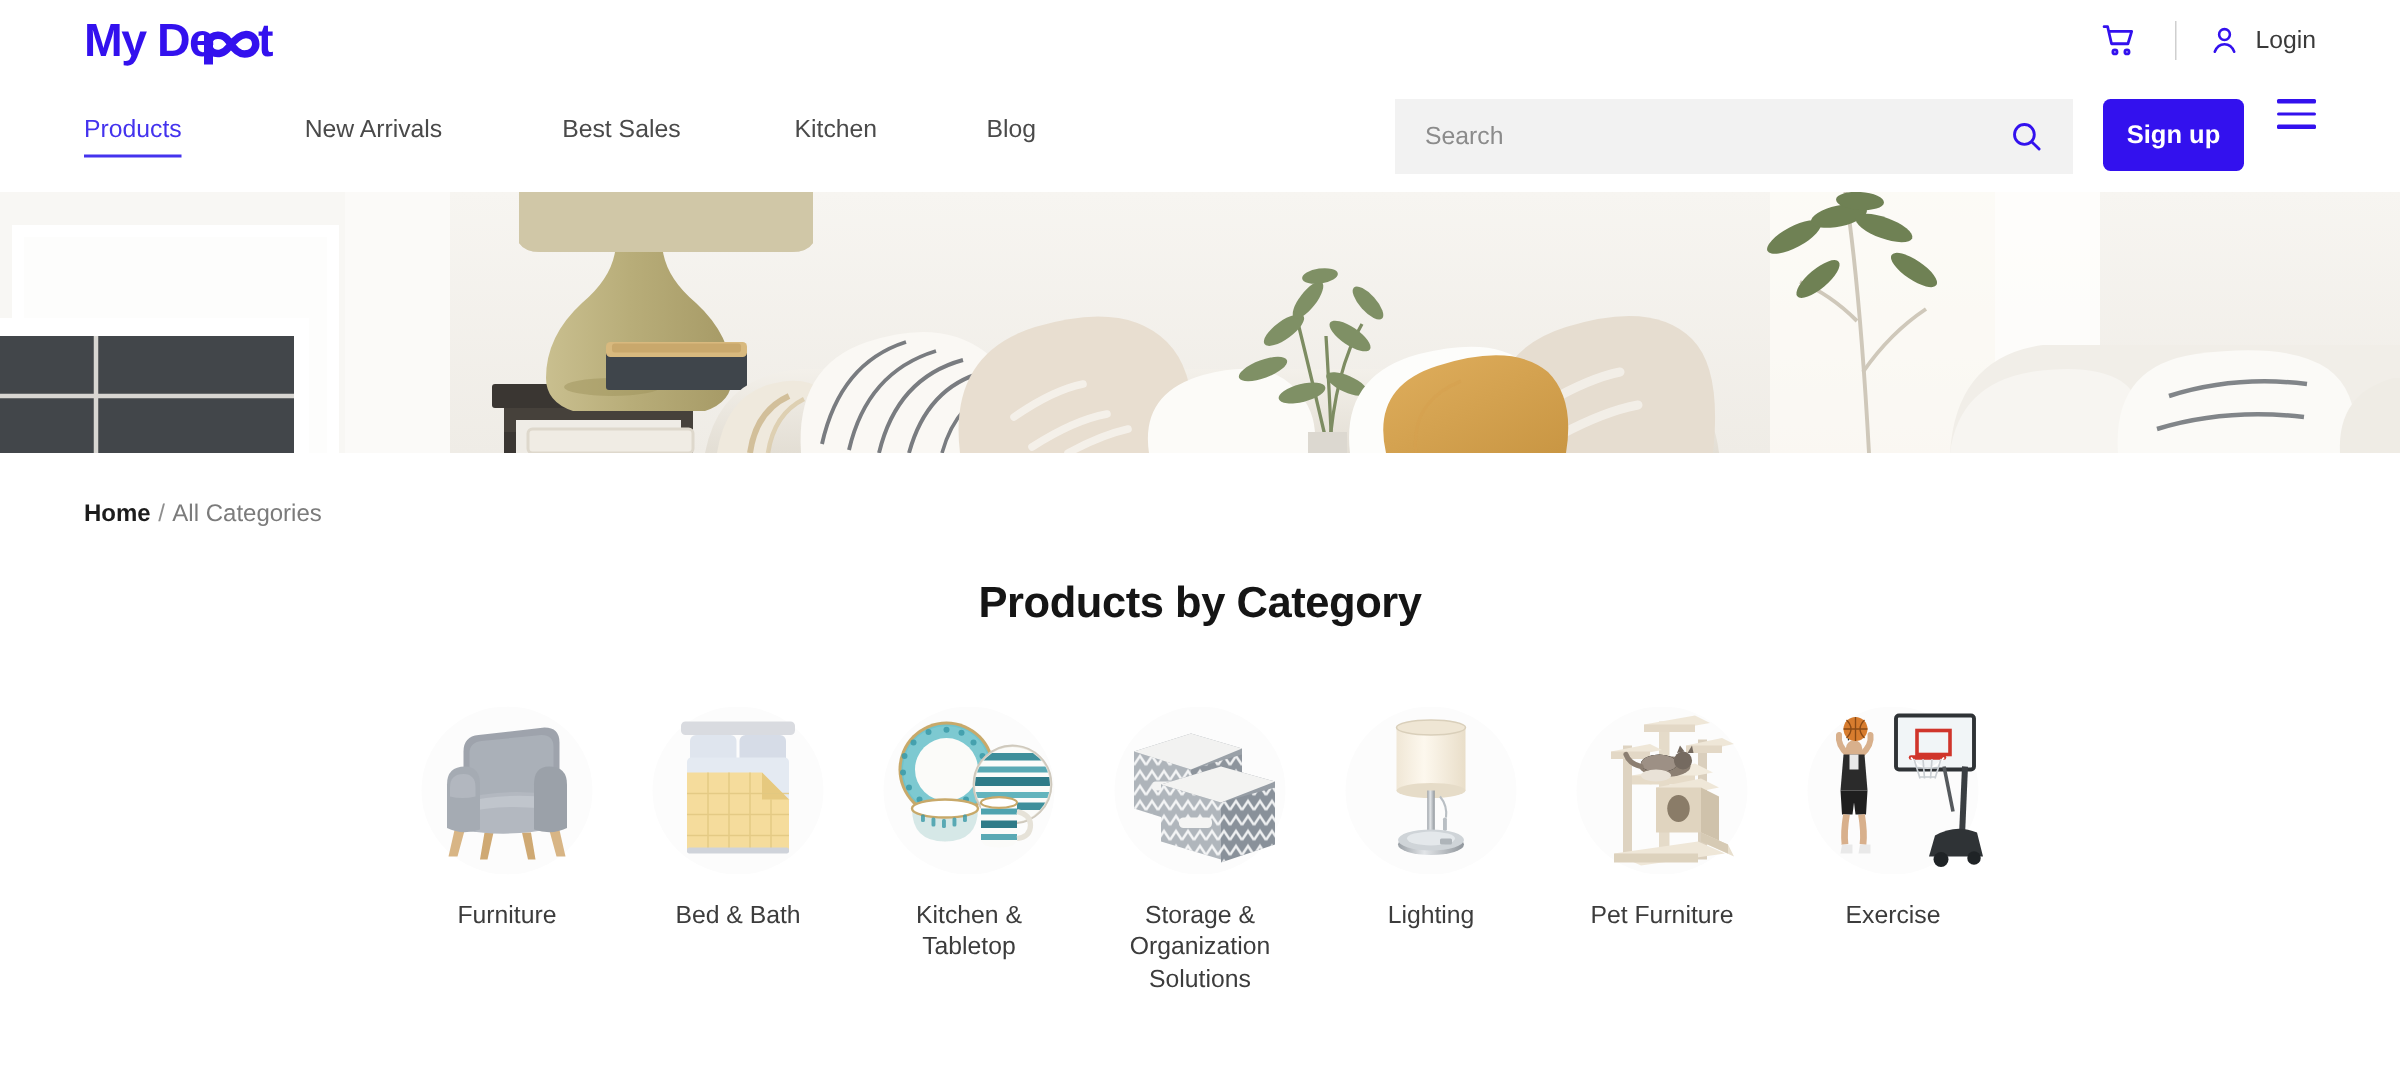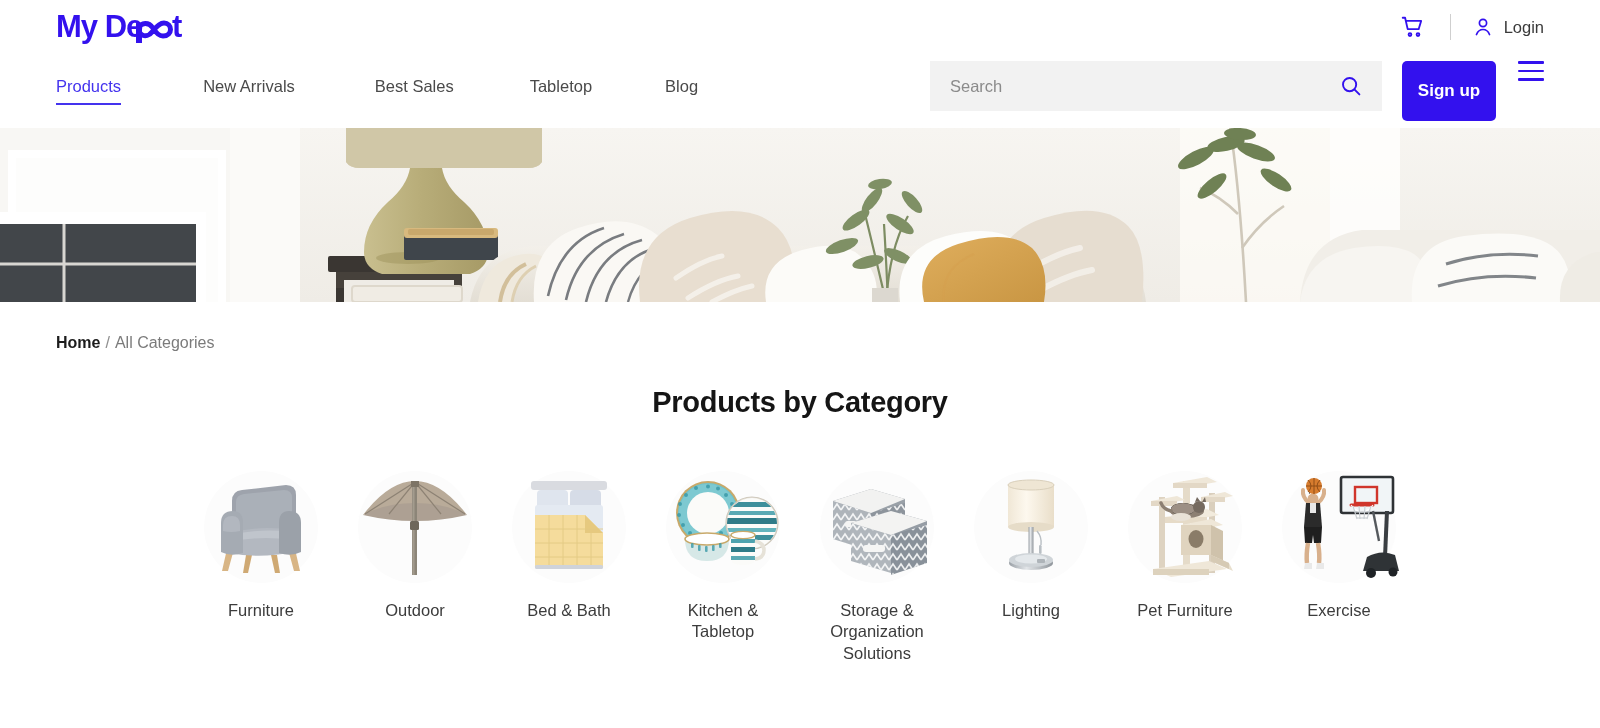--- a/index.html
+++ b/index.html
@@ -122,21 +122,21 @@
   }
   .signup-btn {
     margin-left: 20px;
     background: #3311ee;
     color: #ffffff;
     font-size: 17px;
     font-weight: bold;
     border: none;
     border-radius: 5px;
     width: 94px;
-    height: 60px;
+    height: 48px;
     cursor: pointer;
     font-family: "Liberation Sans", sans-serif;
   }
   .hamburger {
     margin-left: 22px;
     width: 26px;
     height: 20px;
     display: flex;
     flex-direction: column;
     justify-content: space-between;
@@ -250,21 +250,21 @@
     </div>
   </div>
 </div>
 
 <div class="navrow">
 
   <div class="navlinks">
     <div class="navlink active">Products</div>
     <div class="navlink">New Arrivals</div>
     <div class="navlink">Best Sales</div>
-    <div class="navlink">Tabletop</div>
+    <div class="navlink">Kitchen</div>
     <div class="navlink">Blog</div>
   </div>
 
   <div class="nav-right">
     <div class="searchbox">
       <input type="text" placeholder="Search" style="">
       <div class="search-icon-btn">
         <svg width="24" height="24" viewBox="0 0 24 24" fill="none" stroke="#3311ee" stroke-width="1.9" stroke-linecap="round">
           <circle cx="10.6" cy="10.6" r="6.6"></circle>
           <path d="M15.6 15.6 L20.4 20.4"></path>
@@ -444,43 +444,20 @@
         <path d="M30 64 q30 -7 60 -3 l0 8 q-30 -5 -60 2 z" fill="#c0c5cc"></path>
 
         <path d="M20 52 q0 -12 12 -12 q10 0 10 12 l0 30 q-12 4 -22 -1 z" fill="#a5abb3"></path>
         <path d="M100 52 q0 -12 -12 -12 q-10 0 -10 12 l0 30 q12 4 22 -1 z" fill="#9ba1a9"></path>
         <path d="M22 54 q0 -9 9 -9 q8 0 8 9 l0 6 q-9 2 -17 0 z" fill="#b2b7bf"></path>
       </svg>
     </div>
     <div class="cat-label">Furniture</div>
   </div>
 
-  <div class="cat-item">
-    <div class="cat-thumb">
-      <svg width="120" height="112" viewBox="0 0 120 112">
-        <ellipse cx="60" cy="56" rx="57" ry="56" fill="#fcfcfc"></ellipse>
-
-        <path d="M8 44 q26 -34 52 -34 q26 0 52 34 q-26 -10 -52 -10 q-26 0 -52 10 z" fill="#b9ab99"></path>
-        <path d="M8 44 q22 -12 52 -12 q30 0 52 12 q-26 6 -52 6 q-26 0 -52 -6 z" fill="#ada093"></path>
-        <g stroke="#8d8274" stroke-width="1.2" fill="none">
-          <path d="M60 11 L10 43"></path>
-          <path d="M60 11 L34 43"></path>
-          <path d="M60 11 L60 41"></path>
-          <path d="M60 11 L86 43"></path>
-          <path d="M60 11 L110 43"></path>
-        </g>
-        <path d="M56 10 h8 v6 h-8 z" fill="#7d7466"></path>
-
-        <rect x="57" y="16" width="5" height="88" fill="#8c8578"></rect>
-        <rect x="57.5" y="16" width="2" height="88" fill="#a39c8e"></rect>
-        <rect x="55" y="50" width="9" height="9" rx="1.5" fill="#6e675b"></rect>
-      </svg>
-    </div>
-    <div class="cat-label">Outdoor</div>
-  </div>
 
   <div class="cat-item">
     <div class="cat-thumb">
       <svg width="120" height="112" viewBox="0 0 120 112">
         <ellipse cx="60" cy="56" rx="57" ry="56" fill="#fcfcfc"></ellipse>
 
         <rect x="22" y="10" width="76" height="9" rx="3" fill="#d9dbe0"></rect>
 
         <rect x="28" y="19" width="31" height="20" rx="4" fill="#dfe5ee"></rect>
         <rect x="61" y="19" width="31" height="20" rx="4" fill="#d6dce7"></rect>

